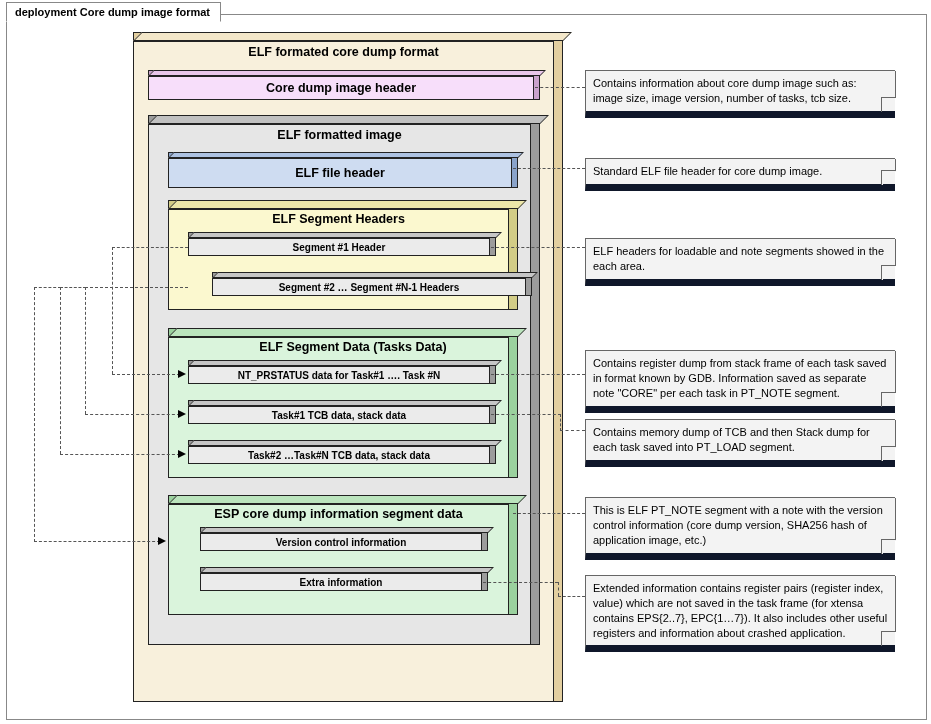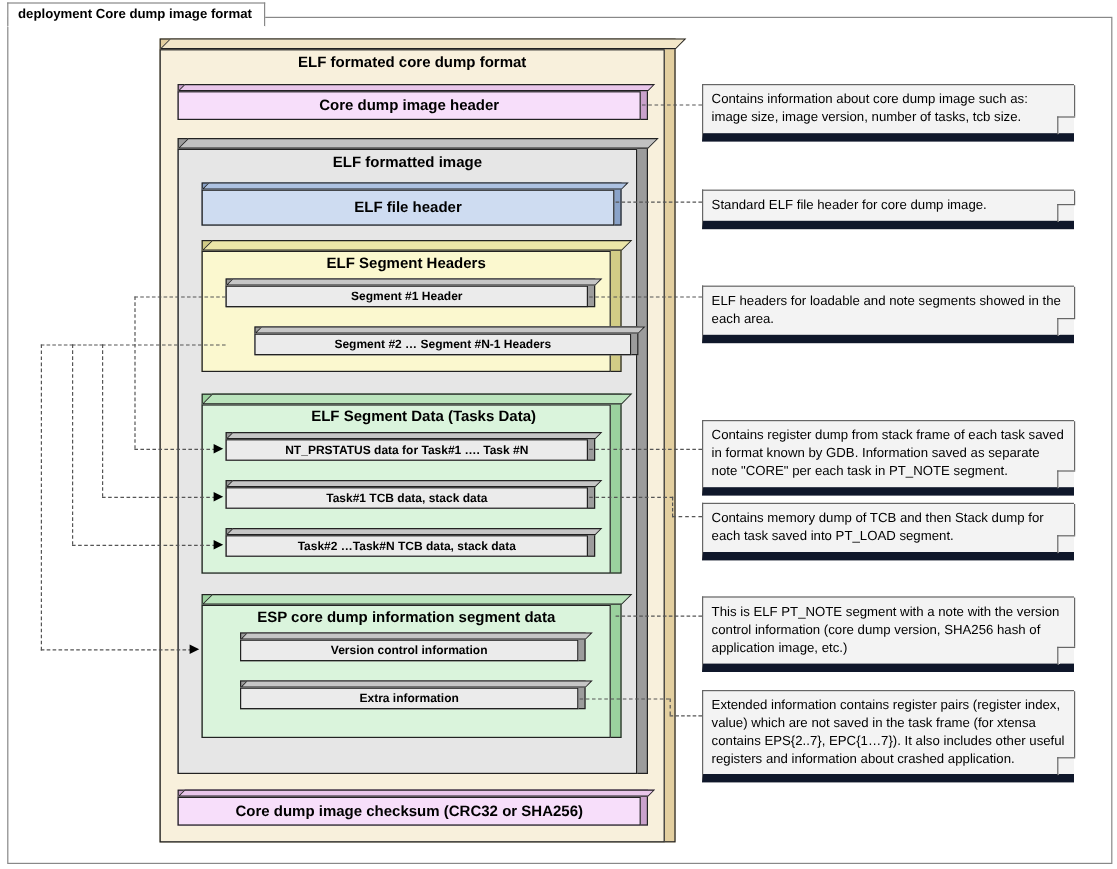--- a/index.html
+++ b/index.html
@@ -201,25 +201,20 @@
     <div class="back"></div>
       <div class="roof"></div>
     <div class="face" style="font-size:10px;">Version control information</div>
   </div>
   <div class="blk bar c-cell" style="left:200px; top:567px; width:288px; height:24px;">
     <div class="back"></div>
       <div class="roof"></div>
     <div class="face" style="font-size:10px;">Extra information</div>
   </div>
 
-  <div class="blk bar c-pink" style="left:148px; top:658px; width:392px; height:30px;">
-    <div class="back"></div>
-      <div class="roof"></div>
-    <div class="face" style="font-size:12.5px;">Core dump image checksum (CRC32 or SHA256)</div>
-  </div>
 
   <div class="note" style="left:585px; top:70px;">Contains information about core dump image such as: image size, image version, number of tasks, tcb size.</div>
   <div class="note" style="left:585px; top:158px;">Standard ELF file header for core dump image.</div>
   <div class="note" style="left:585px; top:238px;">ELF headers for loadable and note segments showed in the each area.</div>
   <div class="note" style="left:585px; top:350px;">Contains register dump from stack frame of each task saved in format known by GDB. Information saved as separate note "CORE" per each task in PT_NOTE segment.</div>
   <div class="note" style="left:585px; top:419px;">Contains memory dump of TCB and then Stack dump for each task saved into PT_LOAD segment.</div>
   <div class="note" style="left:585px; top:497px;">This is ELF PT_NOTE segment with a note with the version control information (core dump version, SHA256 hash of application image, etc.)</div>
   <div class="note" style="left:585px; top:575px;">Extended information contains register pairs (register index, value) which are not saved in the task frame (for xtensa contains EPS{2..7}, EPC{1…7}). It also includes other useful registers and information about crashed application.</div>
 
   <div class="dash-h" style="left:535px; top:87px; width:50px;"></div>

